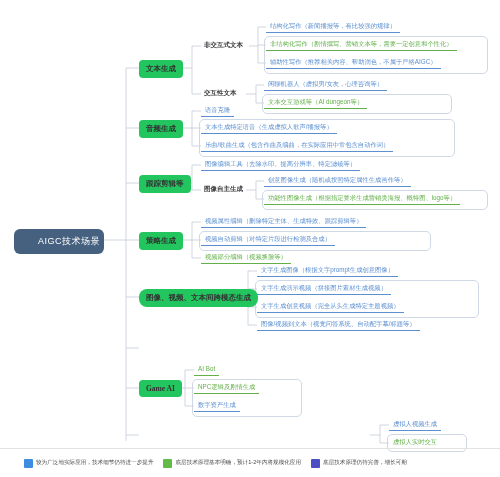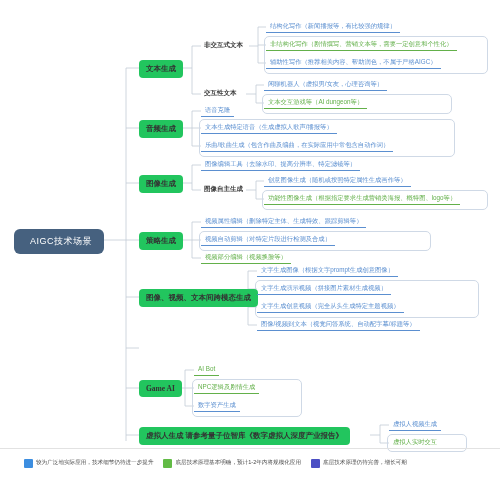--- a/index.html
+++ b/index.html
@@ -15,21 +15,21 @@
 
   .node{position:absolute;white-space:nowrap;box-sizing:border-box;}
 
   
   .root{
     background:#46617f;
     color:#ffffff;
     border-radius:6px;
     font-size:9px;
     letter-spacing:.5px;
-    padding:6px 16px;
+    padding:6px 24px;
     text-align:center;
   }
   
   .l2{
     background:#22c55e;
     color:#333333;
     border-radius:4px;
     font-size:7.5px;
     font-weight:bold;
     padding:4px 7px;
@@ -163,25 +163,24 @@
   <div class="group-box" style="left:262px;top:190px;width:226px;height:20px;"></div>
   <div class="group-box" style="left:199px;top:231px;width:232px;height:20px;"></div>
   <div class="group-box" style="left:255px;top:280px;width:224px;height:38px;"></div>
   <div class="group-box" style="left:192px;top:379px;width:110px;height:38px;"></div>
   <div class="group-box" style="left:387px;top:434px;width:80px;height:18px;"></div>
 
   <div class="node root" style="left:14px;top:229px;width:90px;">AIGC技术场景</div>
 
   <div class="node l2" style="left:139px;top:60px;">文本生成</div>
   <div class="node l2" style="left:139px;top:120px;">音频生成</div>
-  <div class="node l2" style="left:139px;top:175px;">图像生成</div>
+  <div class="node l2" style="left:139px;top:175px;">跟踪剪辑等</div>
   <div class="node l2" style="left:139px;top:232px;">策略生成</div>
-  <div class="node l2" style="left:139px;top:289px;">图像、视频、文本间跨模态生成</div>
+  <div class="node l2" style="left:139px;top:289px;border-radius:8px;">图像、视频、文本间跨模态生成</div>
   <div class="node l2" style="left:139px;top:380px;font-family:Liberation Serif, serif;">Game AI</div>
-  <div class="node l2" style="left:139px;top:427px;">虚拟人生成  请参考量子位智库《数字虚拟人深度产业报告》</div>
 
   <div class="node l3" style="left:201px;top:39px;">非交互式文本</div>
   <div class="node l3" style="left:201px;top:87px;">交互性文本</div>
   <div class="node l3" style="left:201px;top:183px;">图像自主生成</div>
 
   <div class="node leaf blue" style="left:266px;top:20px;">结构化写作（新闻播报等，有比较强的规律）</div>
   <div class="node leaf green" style="left:266px;top:38px;">非结构化写作（剧情撰写、营销文本等，需要一定创意和个性化）</div>
   <div class="node leaf blue" style="left:266px;top:56px;">辅助性写作（推荐相关内容、帮助润色，不属于严格AIGC）</div>
 
   <div class="node leaf blue" style="left:264px;top:78px;">闲聊机器人（虚拟男/女友，心理咨询等）</div>

